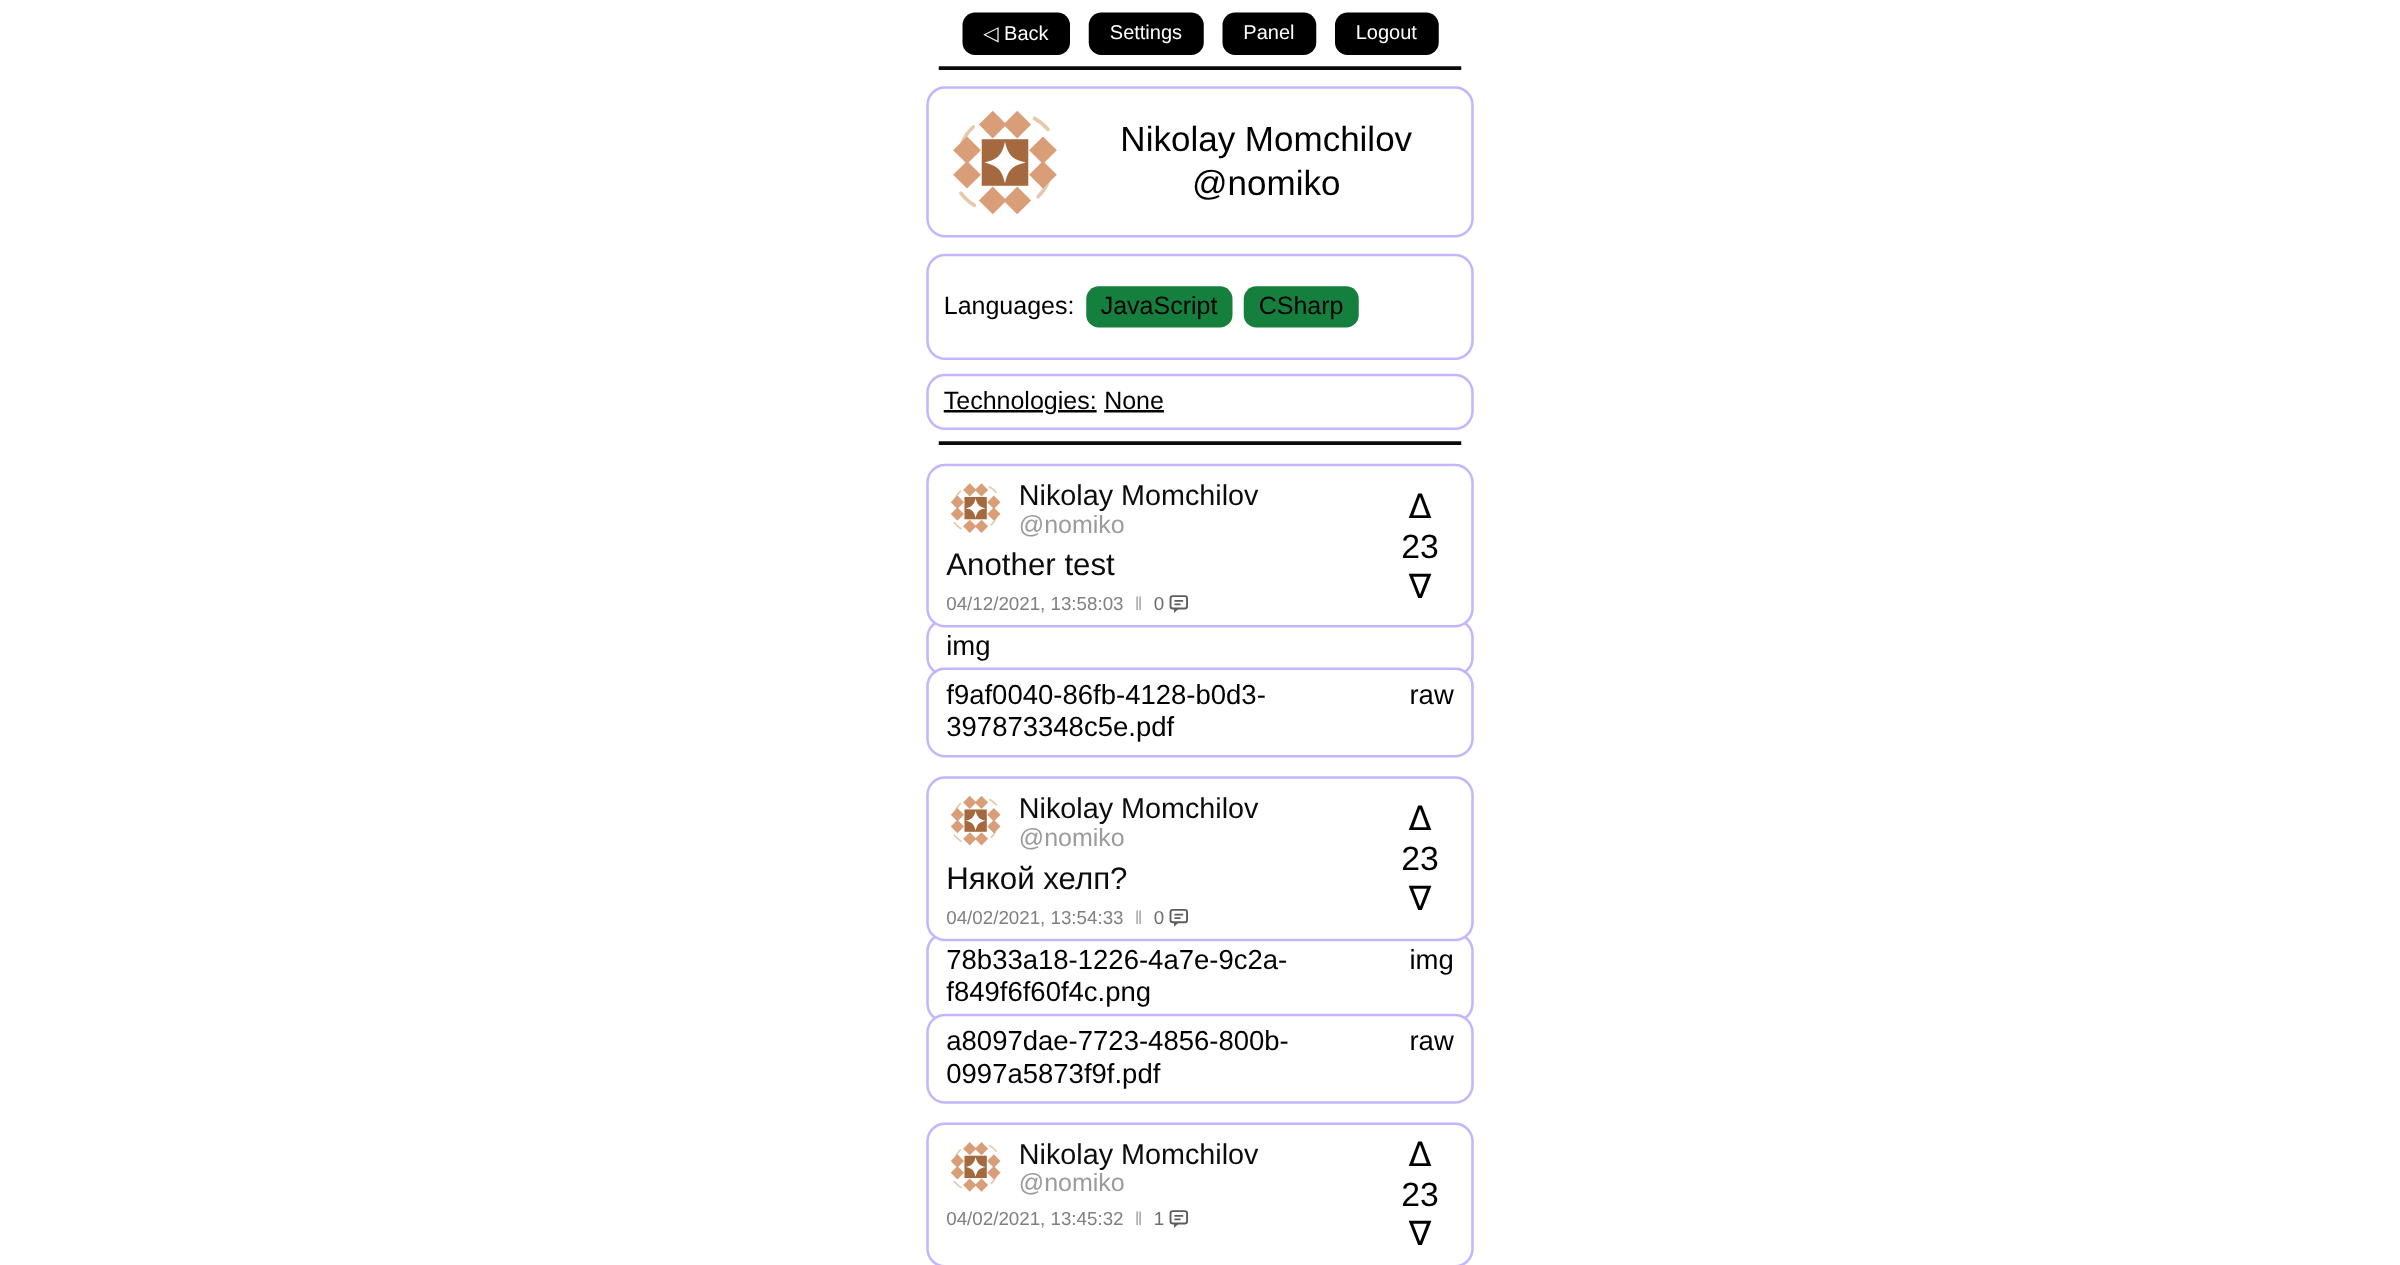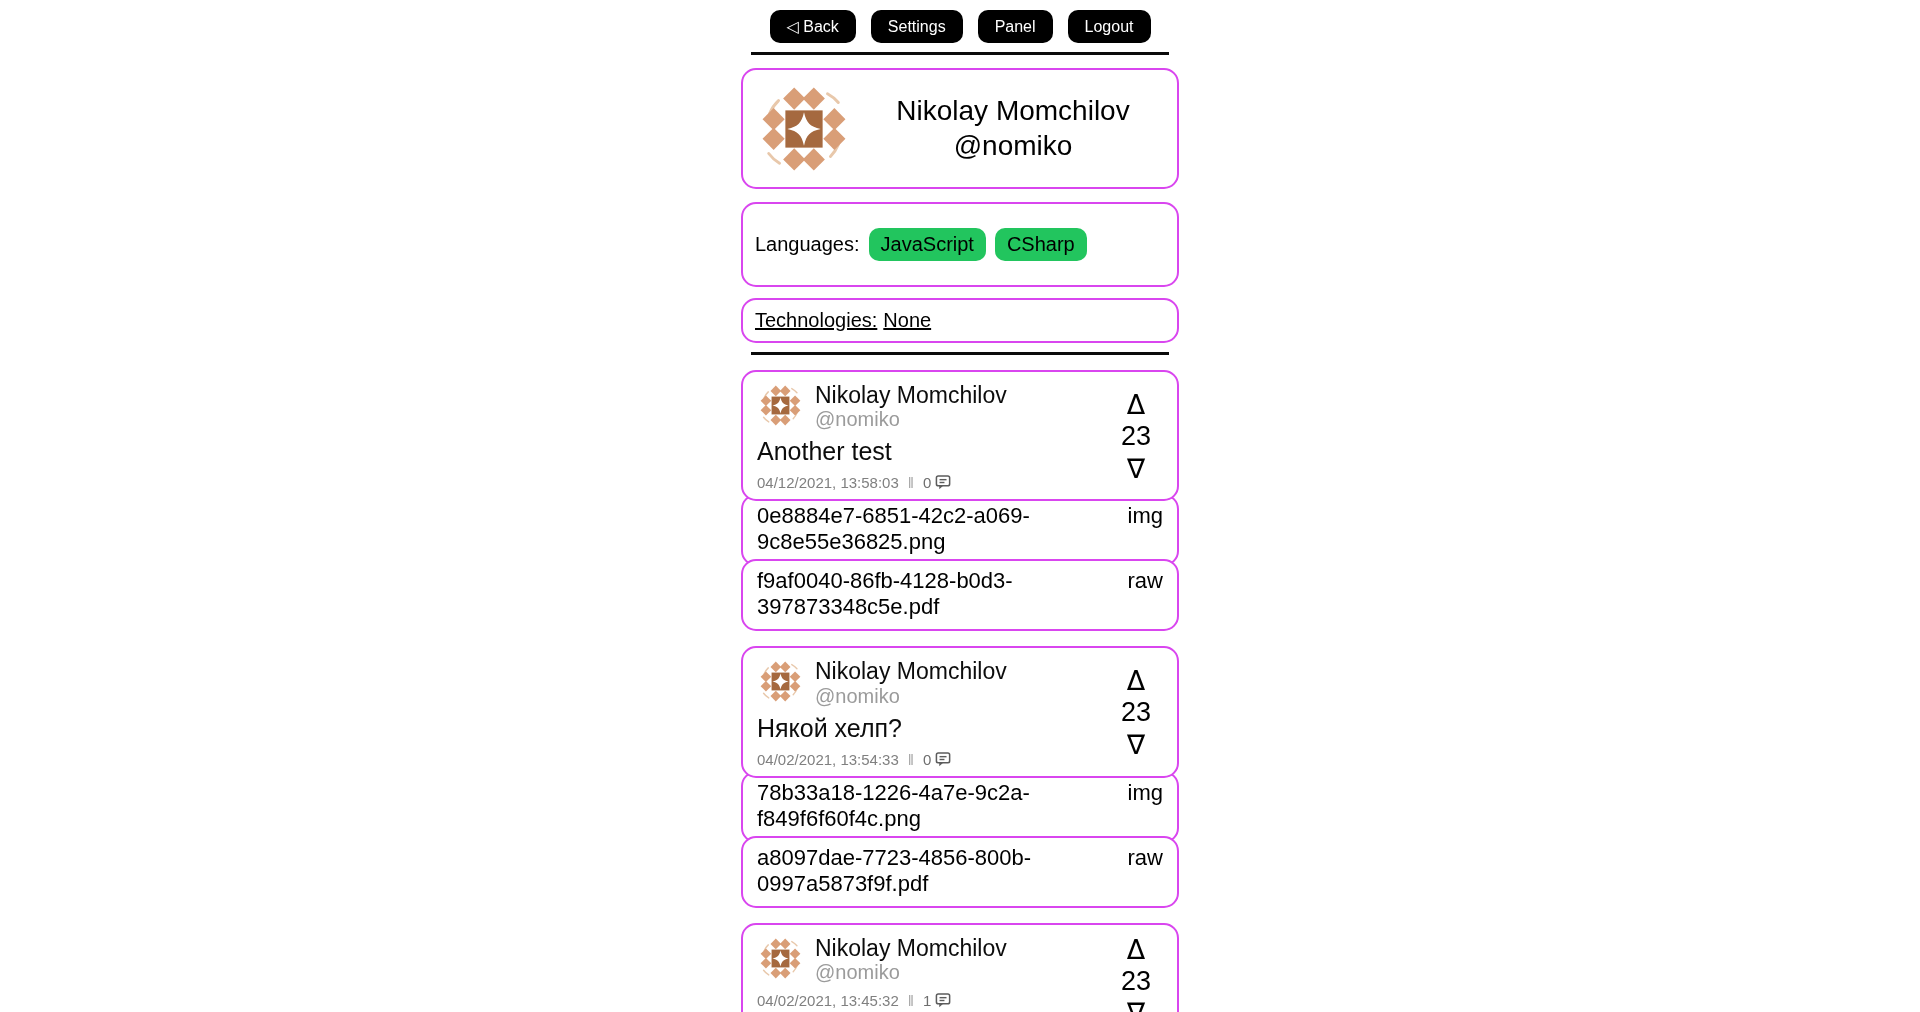--- a/index.html
+++ b/index.html
@@ -22,40 +22,40 @@
     cursor: pointer; white-space: nowrap;
   }
 
   .rule {
     border: none; border-top: 3px solid #0a0a0a;
     margin: 9px 10px 0 10px;
   }
 
   
   .card {
-    border: 2px solid #d946ef; border-radius: 15px;
+    border: 2px solid #c4b5fd; border-radius: 15px;
     background: #fff;
   }
 
   .profile-card {
     margin-top: 13px; padding: 10px 12px;
     display: flex; align-items: center; gap: 8px;
     height: 121px;
   }
   .profile-avatar { width: 98px; height: 98px; flex: 0 0 auto; }
   .profile-names { flex: 1; text-align: center; font-size: 28px; line-height: 1.22; }
 
   .attr-card {
     margin-top: 13px; padding: 24px 12px;
     display: flex; align-items: center; gap: 9px;
     font-size: 20px;
   }
   .attr-card.tech { margin-top: 11px; padding: 9px 12px; text-decoration: underline; }
   .badge {
-    background: #22c55e; border-radius: 10px;
+    background: #15803d; border-radius: 10px;
     padding: 5px 12px; font-size: 20px; white-space: nowrap;
   }
 
   
   .post { margin-top: 15px; }
   .post-card {
     position: relative; z-index: 2;
     padding: 10px 12px 8px 14px;
     display: flex; min-height: 116px;
   }
@@ -187,21 +187,20 @@
           </span>
         </div>
       </div>
       <div class="votes">
         <button class="vote-arrow">Δ</button>
         <div class="vote-count">23</div>
         <button class="vote-arrow">∇</button>
       </div>
     </div>
     <div class="card attachment">
-      <div class="fname">0e8884e7-6851-42c2-a069-9c8e55e36825.png</div>
       <div class="ftype">img</div>
     </div>
     <div class="card attachment">
       <div class="fname">f9af0040-86fb-4128-b0d3-397873348c5e.pdf</div>
       <div class="ftype">raw</div>
     </div>
   </div>
 
   <div class="post">
     <div class="card post-card">

